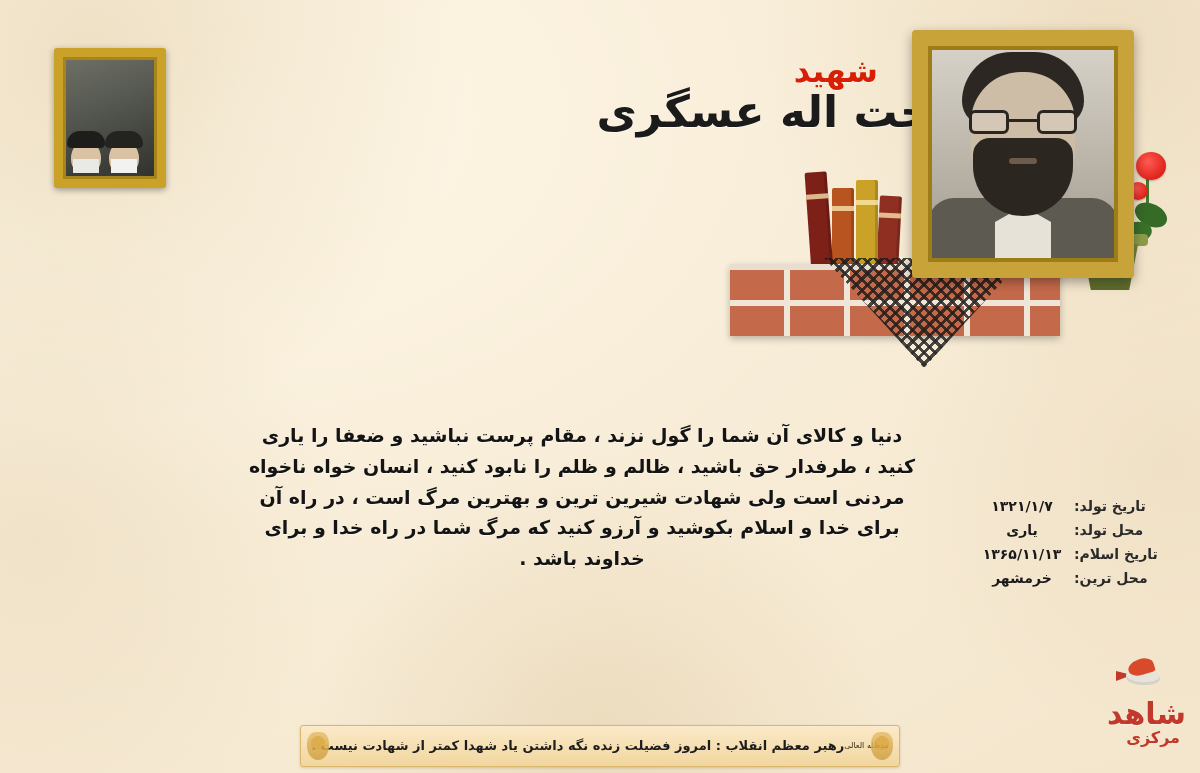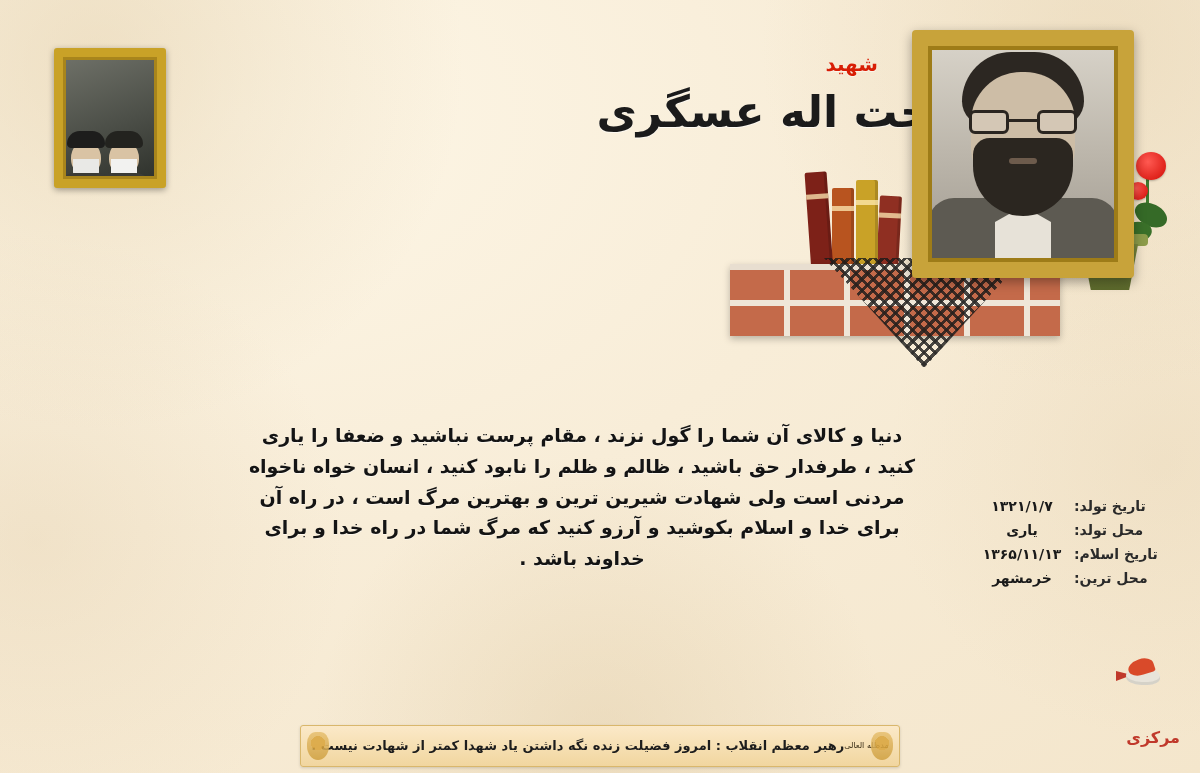--- a/index.html
+++ b/index.html
@@ -86,21 +86,21 @@
   .leader-a .turban { background: #1d1d1c; }
   .leader-b { left: 46px; bottom: 4px; }
   .leader-b .turban { background: #23231f; }
   .leader-b .beard { background: #f2f2f0; height: 30px; }
 
   
   .shahid-word {
     position: absolute;
     top: 52px; right: 322px;
     color: #d81e05;
-    font-size: 20px;
+    font-size: 32px;
     font-weight: bold;
     letter-spacing: 0.5px;
     text-shadow: 0 1px 0 rgba(255,255,255,0.55);
   }
   .martyr-name {
     position: absolute;
     top: 86px; right: 140px;
     width: 560px;
     text-align: center;
     color: #1b1b1b;
@@ -534,20 +534,21 @@
       <div class="info-value">خرمشهر</div>
     </div>
   </div>
 
   <div class="logo">
     <div class="logo-bird">
       <div class="tail"></div>
       <div class="body"></div>
       <div class="wing"></div>
     </div>
+    <div class="logo-script">شاهد</div>
     <div class="logo-sub">مرکزی</div>
   </div>
 
   <div class="banner">
     <div class="banner-orn right"></div>
     <div class="banner-orn left"></div>
     <div class="banner-top">مدظله العالی</div>
     <div class="banner-main">رهبر معظم انقلاب : امروز فضیلت زنده نگه داشتن یاد شهدا کمتر از شهادت نیست .</div>
   </div>
 </div>

